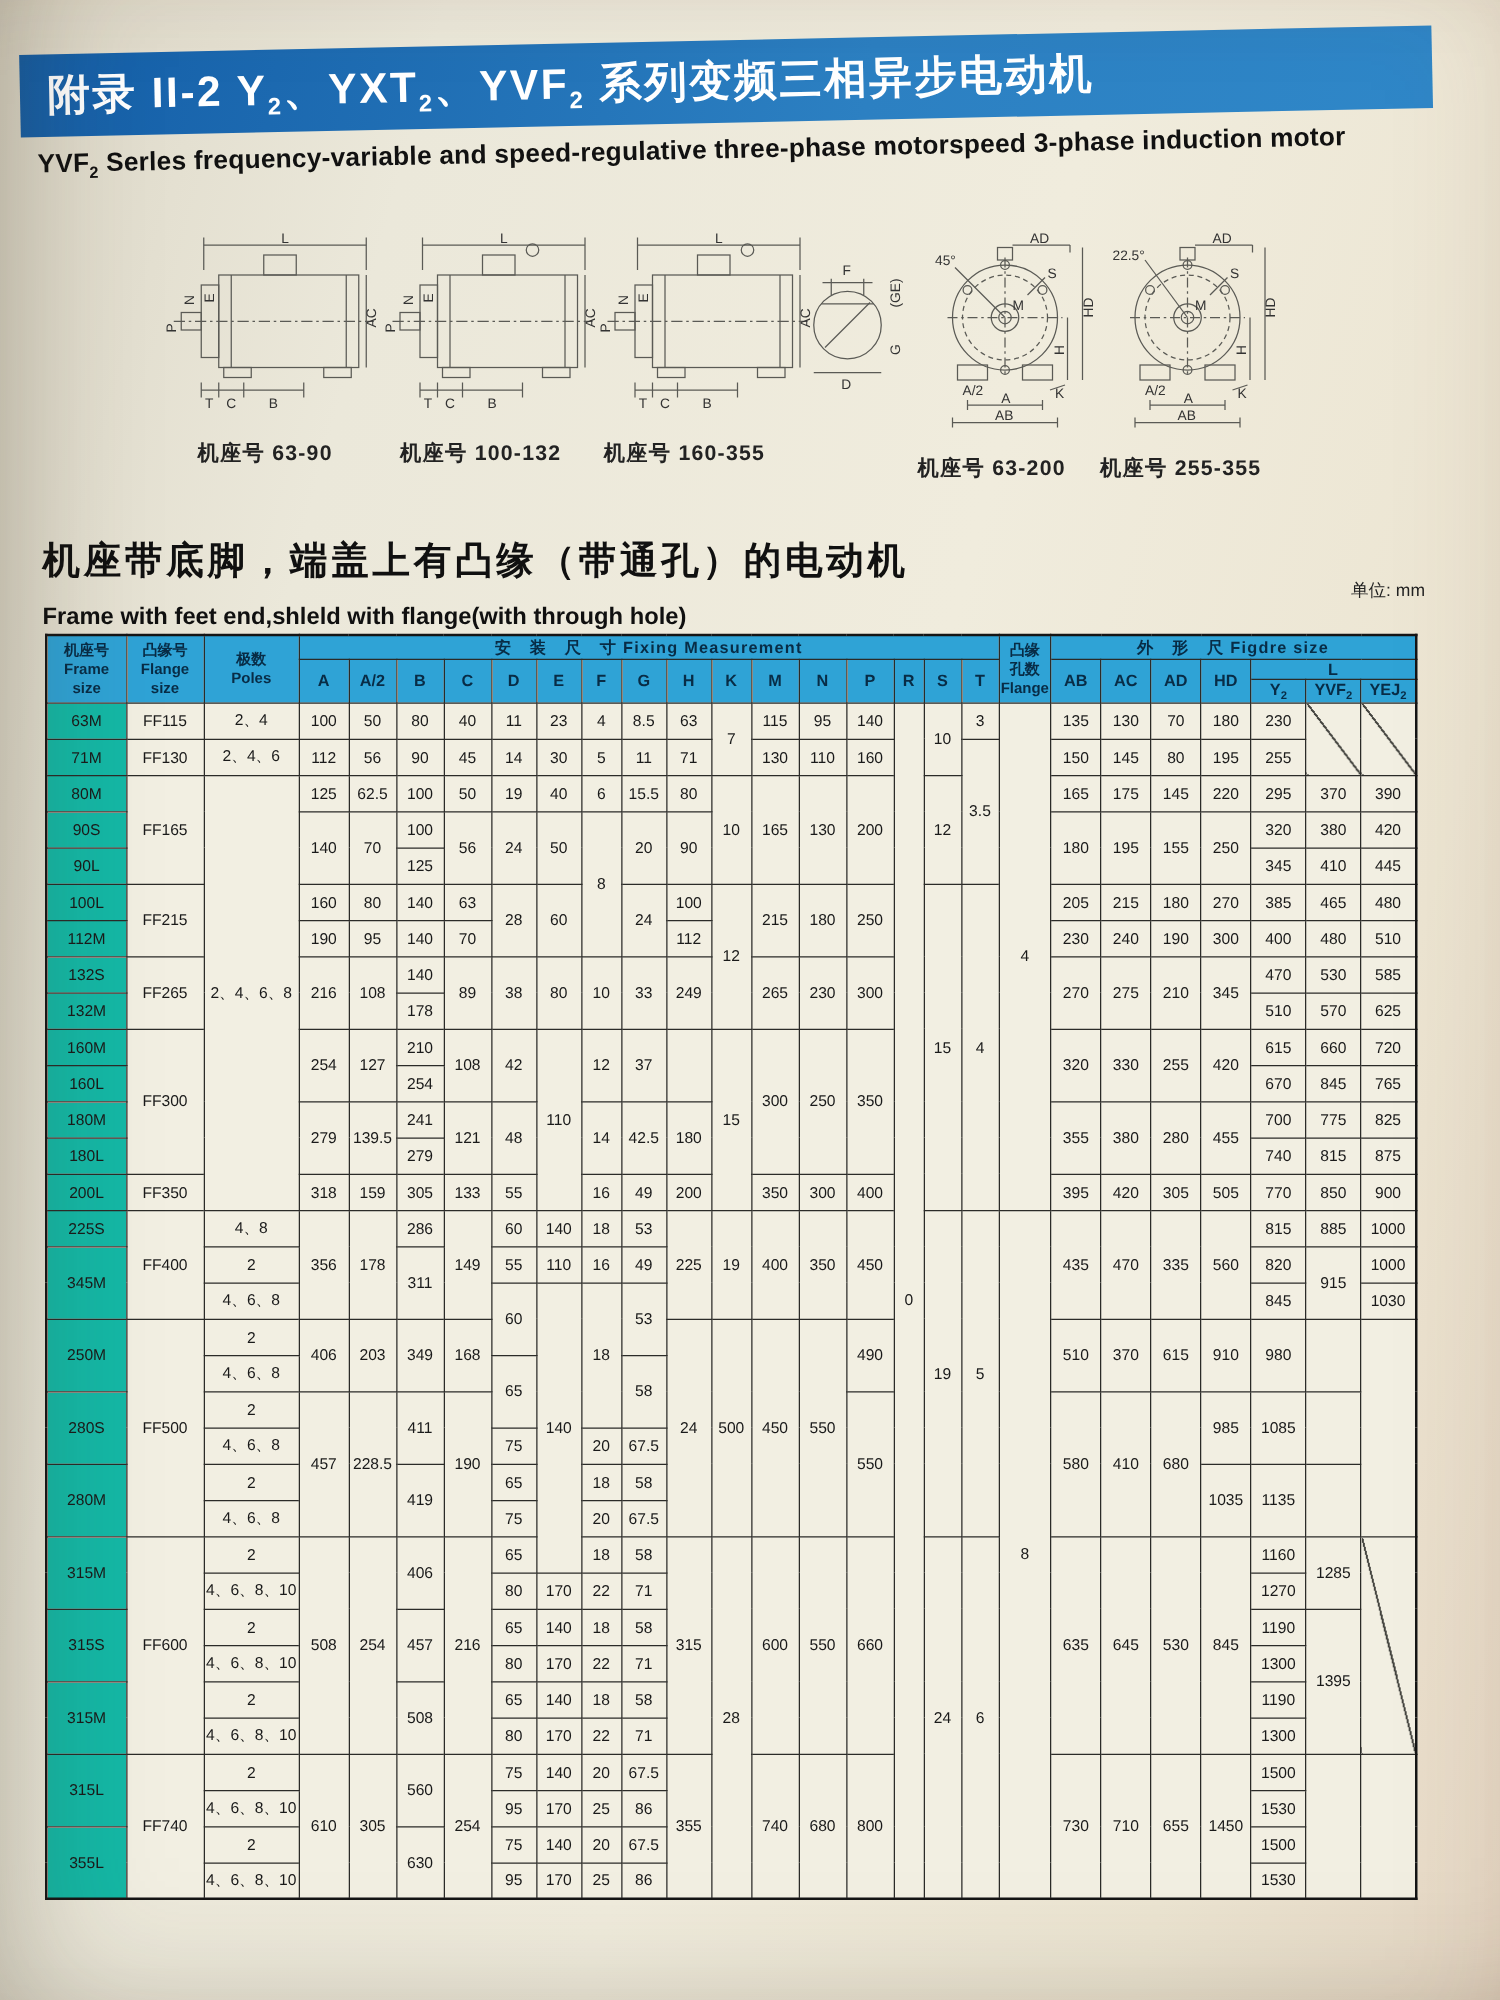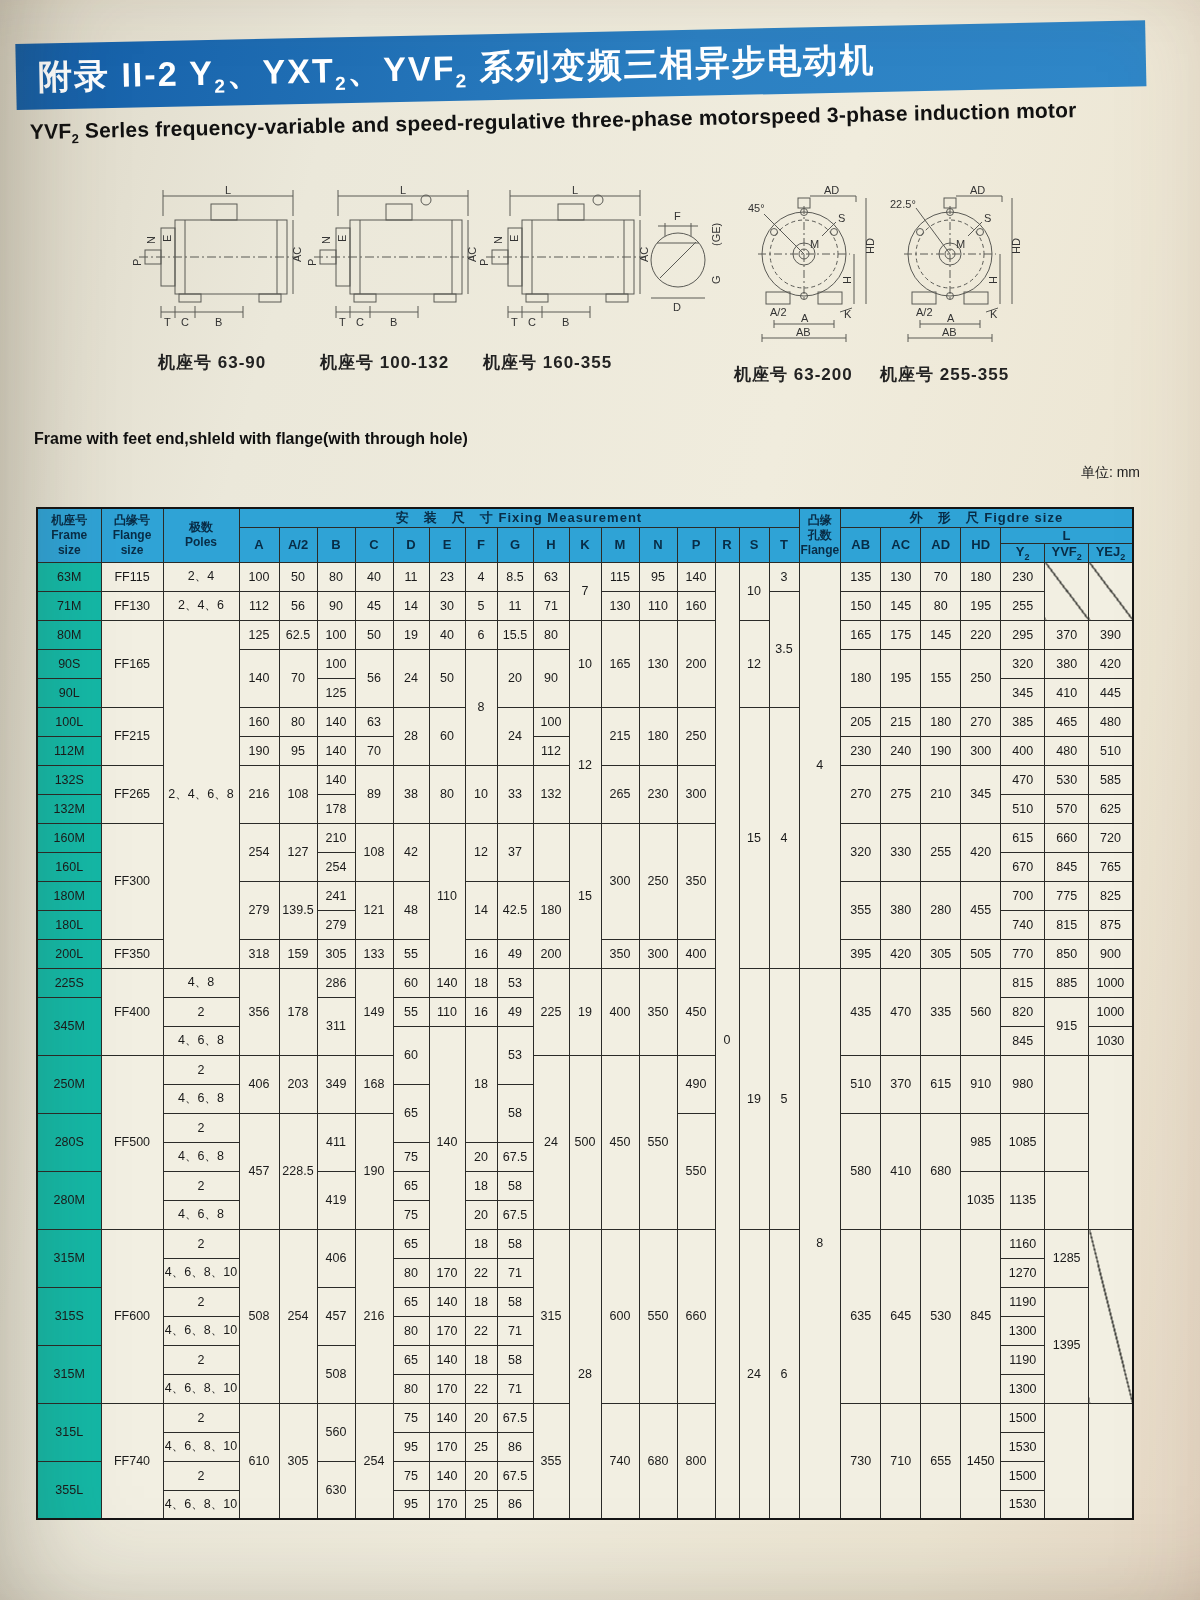--- a/index.html
+++ b/index.html
@@ -21,21 +21,21 @@
         letter-spacing:.2px;white-space:nowrap;}
   .subtitle sub{font-size:13px;}
 
   .diagrams{position:absolute;left:28px;top:168px;}
   .diagrams text{fill:#333;font-size:11px;font-family:"Liberation Sans",sans-serif;}
   .diagrams .cap{font-size:17px;fill:#222;font-weight:bold;letter-spacing:1px;}
   .diagrams line,.diagrams rect,.diagrams circle,.diagrams path{stroke:#5a5a55;fill:none;stroke-width:1;}
 
   .sec-head{position:absolute;left:34px;top:428px;color:#101010;}
   .sec-head .cn{font-size:30px;font-weight:bold;letter-spacing:3px;}
-  .sec-head .en{font-size:16px;font-weight:bold;margin-top:2px;}
+  .sec-head .en{font-size:19px;font-weight:bold;margin-top:14px;}
   .unit-note{position:absolute;right:60px;top:464px;font-size:14px;color:#222;}
 
   table.spec{position:absolute;left:36px;top:507px;border-collapse:collapse;table-layout:fixed;
         background:#f2efe2;border:2px solid #151515;}
   table.spec th,table.spec td{border:1px solid #2b2b28;padding:0 1px;text-align:center;overflow:hidden;}
   table.spec th{background:#2fa3d6;color:#082c46;font-size:12px;font-weight:bold;}
   table.spec .hmulti{white-space:pre-line;line-height:1.25;}
   table.spec .hbanner{font-size:13px;letter-spacing:1px;}
   table.spec .hletter{font-size:13px;}
   table.spec td{font-size:12.5px;color:#1a1a1a;height:27px;background:#f2efe2;}
@@ -155,20 +155,21 @@
     <text x="862" y="40">22.5°</text>
 
     <text class="cap" x="130" y="200">机座号 63-90</text>
     <text class="cap" x="292" y="200">机座号 100-132</text>
     <text class="cap" x="455" y="200">机座号 160-355</text>
     <text class="cap" x="706" y="212">机座号 63-200</text>
     <text class="cap" x="852" y="212">机座号 255-355</text>
   </svg>
 
   <div class="sec-head">
+    <div class="cn">机座带底脚，端盖上有凸缘（带通孔）的电动机</div>
     <div class="en">Frame with feet end,shleld with flange(with through hole)</div>
   </div>
   <div class="unit-note">单位: mm</div>
 
   <table class="spec" id="spec-table">
       <colgroup>
         <col style="width: 64px;">
         <col style="width: 62px;">
         <col style="width: 76px;">
         <col style="width: 40px;">
@@ -390,21 +391,21 @@
           <td class="cf">132S</td>
           <td rowspan="2">FF265</td>
           <td rowspan="2">216</td>
           <td rowspan="2">108</td>
           <td>140</td>
           <td rowspan="2">89</td>
           <td rowspan="2">38</td>
           <td rowspan="2">80</td>
           <td rowspan="2">10</td>
           <td rowspan="2">33</td>
-          <td rowspan="2">132</td>
+          <td rowspan="2">249</td>
           <td rowspan="2">265</td>
           <td rowspan="2">230</td>
           <td rowspan="2">300</td>
           <td rowspan="2">270</td>
           <td rowspan="2">275</td>
           <td rowspan="2">210</td>
           <td rowspan="2">345</td>
           <td>470</td>
           <td>530</td>
           <td>585</td>

